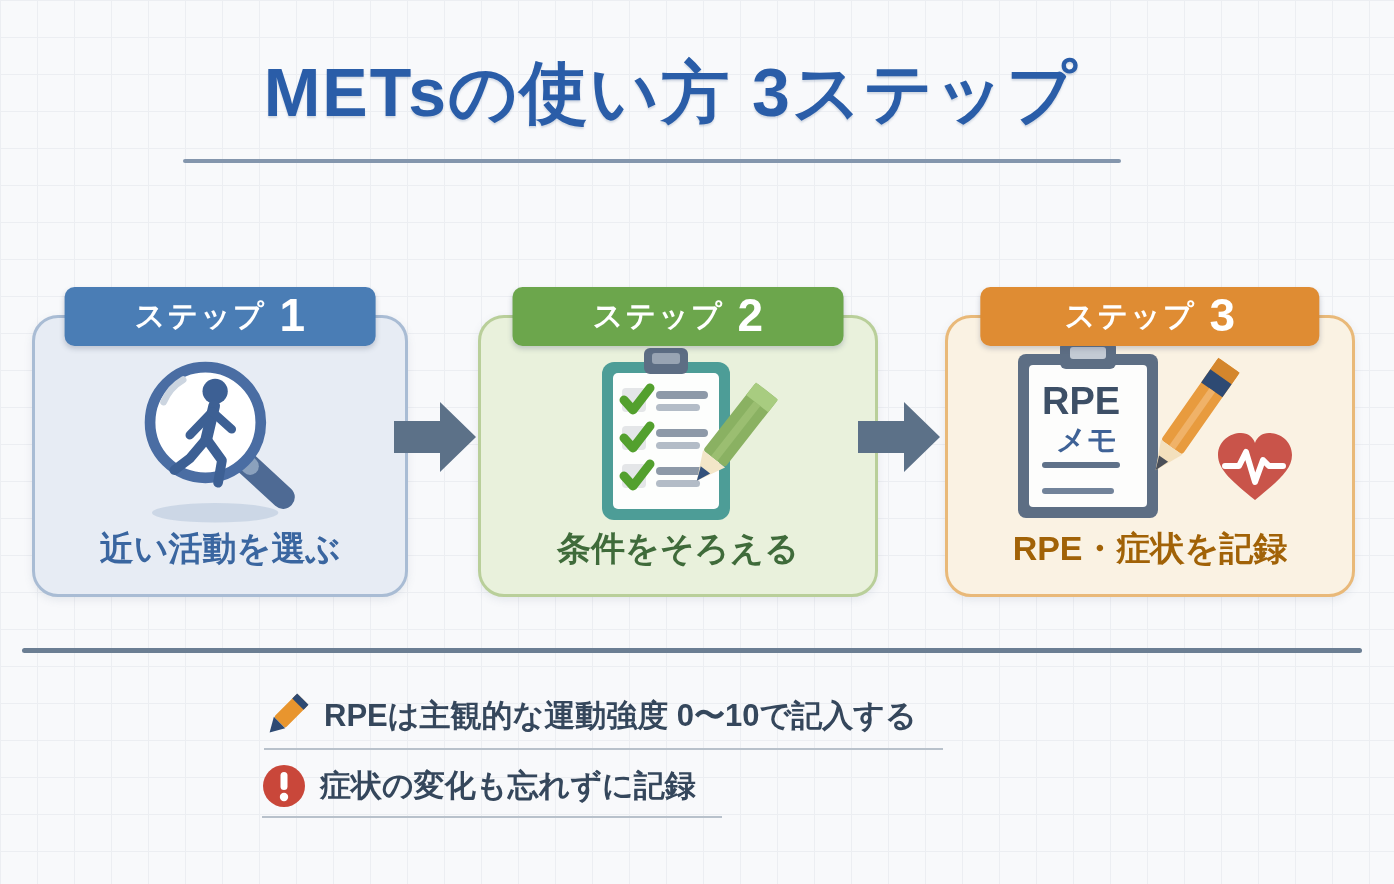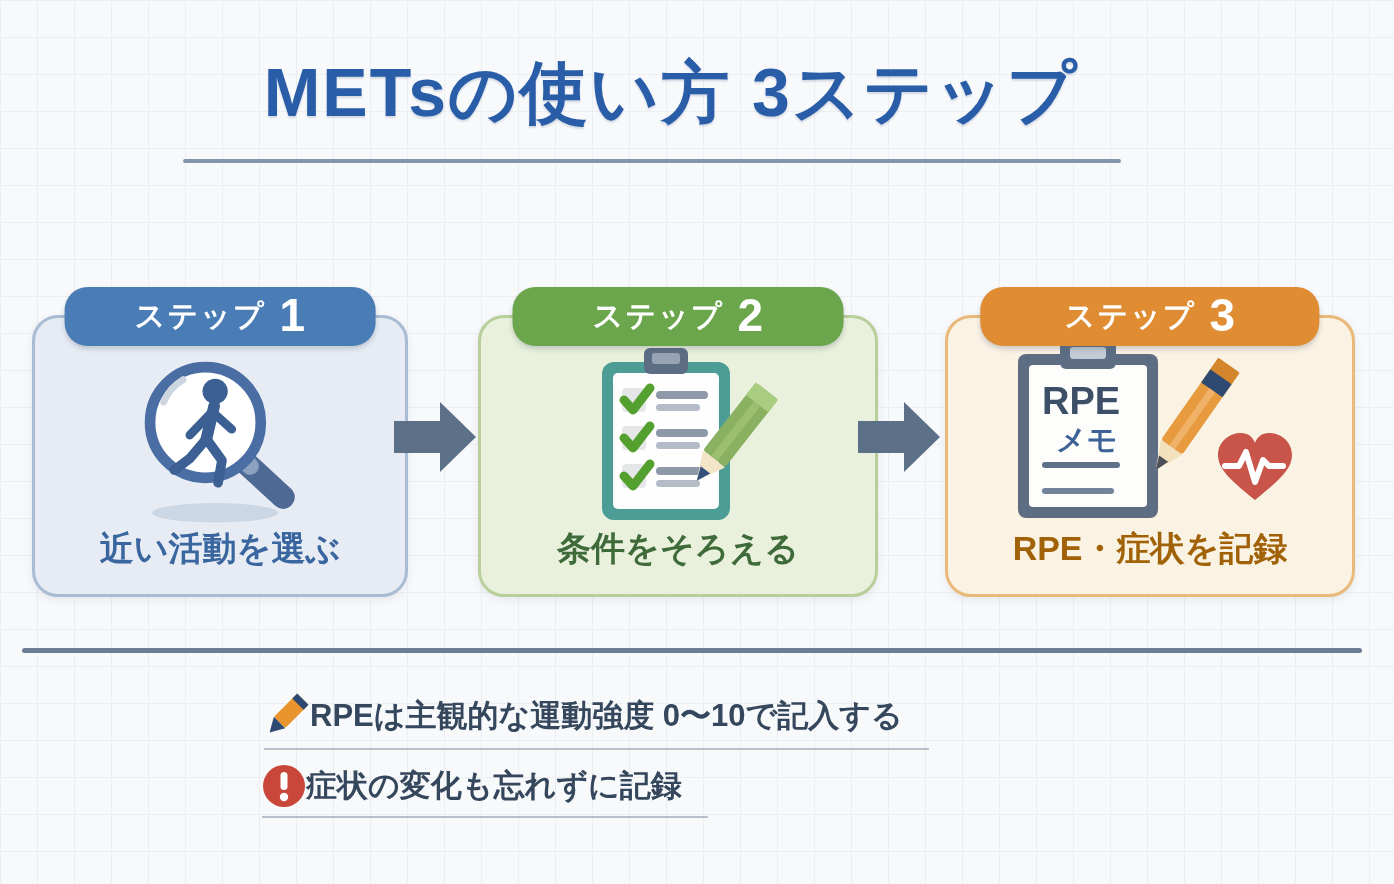--- a/index.html
+++ b/index.html
@@ -38,21 +38,21 @@
     border-radius:26px;border:3px solid;
     box-shadow:0 3px 8px rgba(90,105,130,0.12);
     box-sizing:border-box;
   }
   .card-1{left:32px;width:376px;background:#e7ecf4;border-color:#a9bcd4;}
   .card-2{left:478px;width:400px;background:#e9f1dc;border-color:#b9cf9a;}
   .card-3{left:945px;width:410px;background:#faf2e3;border-color:#e9b979;}
   .badge{
     position:absolute;top:-31px;left:50%;transform:translateX(-50%);
     width:84%;height:59px;
-    border-radius:23px;
+    border-radius:10px;
     display:flex;align-items:center;justify-content:center;gap:14px;
     color:#ffffff;
     box-shadow:0 3px 5px rgba(70,85,110,0.25);
   }
   .badge-1{background:#4a7db5;}
   .badge-2{background:#6ca64c;}
   .badge-3{background:#df8c33;}
   .badge-label{font-size:30px;font-weight:800;letter-spacing:2px;}
   .badge-number{font-size:46px;font-weight:800;transform:translateY(-2px);}
   .card-inner{
@@ -73,21 +73,21 @@
   .flow-arrow-1{left:394px;}
   .flow-arrow-2{left:858px;}
   
   .divider{
     position:absolute;left:22px;top:648px;width:1340px;height:5px;
     background:#6b7e93;border-radius:3px;
   }
   
   .note{
     position:absolute;
-    display:flex;align-items:center;
+    display:flex;align-items:center;gap:14px;
     border-bottom:2px solid #b8c1cb;
     padding-bottom:8px;padding-right:26px;
   }
   .note-1{left:264px;top:692px;}
   .note-2{left:262px;top:764px;}
   .note-text{font-size:31px;font-weight:800;color:#35475c;white-space:nowrap;}
   .note-icon{flex:0 0 auto;display:flex;}
 </style>
 </head>
 <body>

